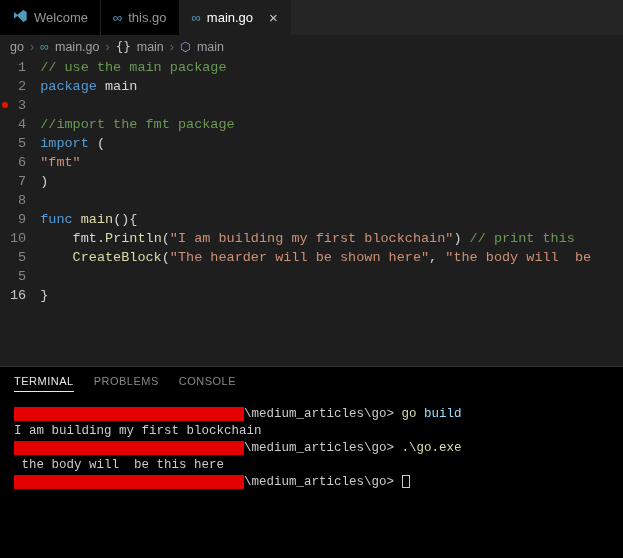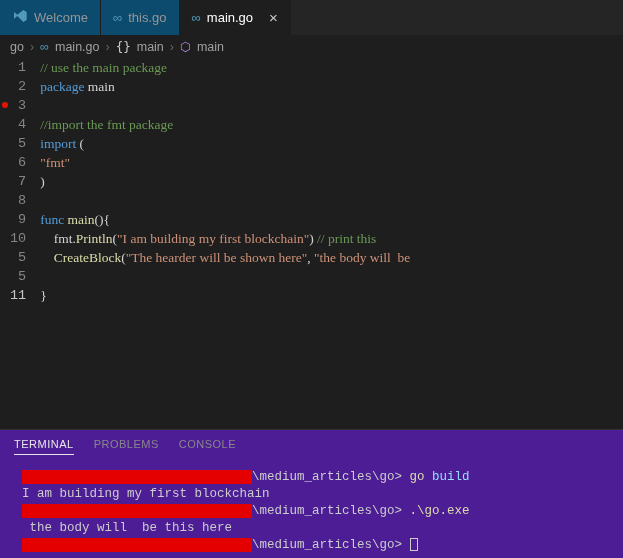--- a/index.html
+++ b/index.html
@@ -16,21 +16,21 @@
   display: flex;
   background: #252526;
   height: 35px;
   align-items: stretch;
 }
 .tab {
   display: flex;
   align-items: center;
   padding: 0 12px;
   gap: 6px;
-  background: #0c4a6e;
+  background: #000000;
   border-right: 1px solid #1e1e1e;
   cursor: pointer;
   font-size: 13px;
   color: #969696;
 }
 .tab.active {
   background: #1e1e1e;
   color: #ffffff;
 }
 .tab .vs-icon svg { width: 16px; height: 16px; }
@@ -66,35 +66,35 @@
 .gutter .line-num { height: 19px; }
 .gutter .line-num.current { color: #c6c6c6; }
 .gutter .bp {
   position: absolute;
   left: 2px;
   width: 6px; height: 6px;
   background: #e51400;
   border-radius: 50%;
 }
 .code { flex: 1; white-space: pre; overflow: hidden; }
-.ln { height: 19px; font-family: Liberation Serif, serif; }
+.ln { height: 19px; }
 .c-comment { color: #6a9955; }
 .c-keyword { color: #569cd6; }
 .c-ident { color: #d4d4d4; }
 .c-func { color: #dcdcaa; }
 .c-string { color: #ce9178; }
 .c-punct { color: #d4d4d4; }
 
 .panel {
   position: absolute;
   bottom: 0;
   left: 0;
   right: 0;
-  height: 129px;
-  background: #4c1d95;
+  height: 192px;
+  background: #000000;
   border-top: 1px solid #333;
 }
 .panel-tabs {
   display: flex;
   gap: 20px;
   padding: 8px 14px 6px;
   font-size: 11px;
   letter-spacing: 0.5px;
 }
 .panel-tab {
@@ -106,21 +106,21 @@
   color: #e7e7e7;
   border-bottom: 1px solid #e7e7e7;
 }
 .terminal {
   font-family: Consolas, 'Courier New', monospace;
   font-size: 12.5px;
   line-height: 17px;
   padding: 8px 14px;
   color: #cccccc;
 }
-.term-line { white-space: pre; margin-left: 8px; }
+.term-line { white-space: pre; }
 .redact {
   display: inline-block;
   background: #e40000;
   height: 14px;
   vertical-align: middle;
 }
 .path { color: #cccccc; }
 .cmd-go { color: #dcdcaa; }
 .cmd-build { color: #9cdcfe; }
 .cmd-exe { color: #dcdcaa; }
@@ -175,21 +175,21 @@
       <div class="line-num">3</div>
       <div class="line-num">4</div>
       <div class="line-num">5</div>
       <div class="line-num">6</div>
       <div class="line-num">7</div>
       <div class="line-num">8</div>
       <div class="line-num">9</div>
       <div class="line-num">10</div>
       <div class="line-num">5</div>
       <div class="line-num">5</div>
-      <div class="line-num current">11</div>
+      <div class="line-num current">16</div>
     </div>
   <div class="code" id="code"><div class="ln"><span class="c-comment">// use the main package</span></div><div class="ln"><span class="c-keyword">package</span><span class="c-ident"> main</span></div><div class="ln"></div><div class="ln"><span class="c-comment">//import the fmt package</span></div><div class="ln"><span class="c-keyword">import</span><span class="c-punct"> (</span></div><div class="ln"><span class="c-string">"fmt"</span></div><div class="ln"><span class="c-punct">)</span></div><div class="ln"></div><div class="ln"><span class="c-keyword">func</span><span class="c-ident"> </span><span class="c-func">main</span><span class="c-punct">(){</span></div><div class="ln"><span class="c-ident">    fmt</span><span class="c-punct">.</span><span class="c-func">Println</span><span class="c-punct">(</span><span class="c-string">"I am building my first blockchain"</span><span class="c-punct">) </span><span class="c-comment">// print this</span></div><div class="ln"><span class="c-ident">    </span><span class="c-func">CreateBlock</span><span class="c-punct">(</span><span class="c-string">"The hearder will be shown here"</span><span class="c-punct">, </span><span class="c-string">"the body will  be </span></div><div class="ln"></div><div class="ln"><span class="c-punct">}</span></div></div>
 </div>
 
 <div class="panel">
   <div class="panel-tabs">
     <div class="panel-tab active">TERMINAL</div>
     <div class="panel-tab">PROBLEMS</div>
     <div class="panel-tab">CONSOLE</div>
   </div>

